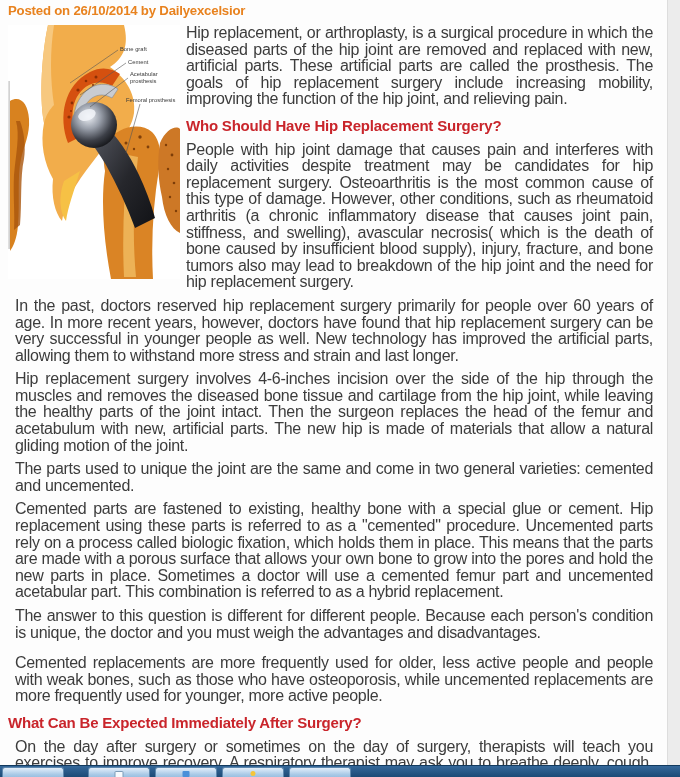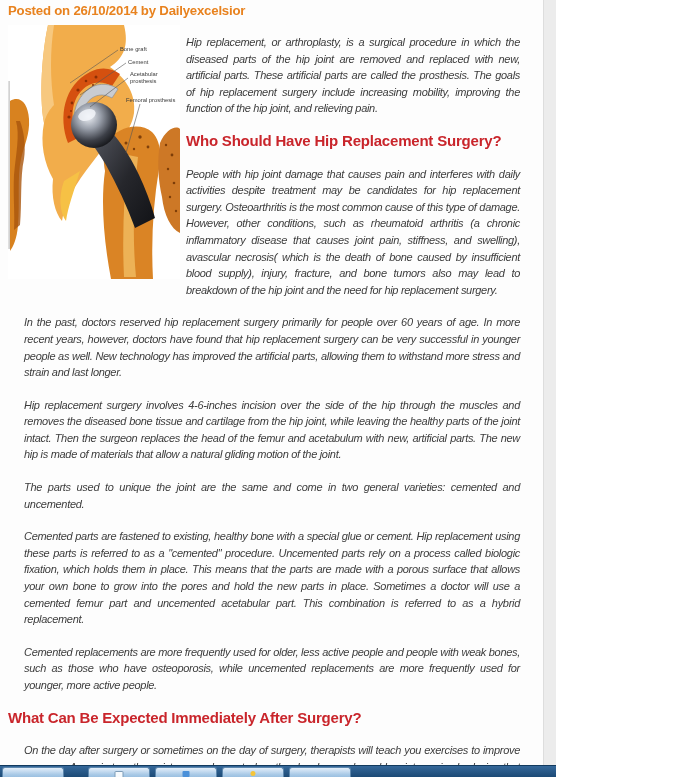--- a/index.html
+++ b/index.html
@@ -1,35 +1,34 @@
 <!DOCTYPE html>
 <html><head>
 <meta charset="utf-8">
 <style>
   html,body{margin:0;padding:0;background:#ffffff;}
   #screen{
-    position:relative;width:556px;height:777px;overflow:hidden;
+    position:relative;width:680px;height:777px;overflow:hidden;
     background:#fdfdfd;
     font-family:"Liberation Sans","DejaVu Sans",sans-serif;
     color:#3c3c3c;
   }
   .content{padding:2px 20px 0 8px;}
   .posted{
     color:#e8821e;font-weight:bold;font-size:13.2px;line-height:15px;
     margin:1px 0 5px 0;letter-spacing:-0.2px;
   }
   .figure{
     float:left;width:172px;height:254px;margin:2px 6px 4px 0;
     background:#ffffff;
   }
   .figure svg{display:block;}
   p.para{
-    margin:16px;font-size:11px;line-height:16.6px;letter-spacing:-0.3px;
+    margin:7px;font-size:16px;line-height:16.6px;letter-spacing:-0.3px;
     text-align:justify;
-    font-style:italic;
   }
   p.para.spaced{margin-top:14px;}
   h2.section-heading{
     margin:10px 0 0 0;color:#c9252b;font-size:15px;line-height:16.6px;
     font-weight:bold;letter-spacing:-0.2px;
   }
   .fig-label{font-size:5.8px;fill:#3b3b3b;}
   .right-strip{
     position:absolute;top:0;right:0;width:12px;height:777px;
     background:#ececec;border-left:1px solid #dddddd;z-index:2;
@@ -146,20 +145,21 @@
     <p class="para">Hip replacement, or arthroplasty, is a surgical procedure in which the diseased parts of the hip joint are removed and replaced with new, artificial parts. These artificial parts are called the prosthesis. The goals of hip replacement surgery include increasing mobility, improving the function of the hip joint, and relieving pain.</p>
 
     <h2 class="section-heading">Who Should Have Hip Replacement Surgery?</h2>
     <p class="para">People with hip joint damage that causes pain and interferes with daily activities despite treatment may be candidates for hip replacement surgery. Osteoarthritis is the most common cause of this type of damage. However, other conditions, such as rheumatoid arthritis (a chronic inflammatory disease that causes joint pain, stiffness, and swelling), avascular necrosis( which is the death of bone caused by insufficient blood supply), injury, fracture, and bone tumors also may lead to breakdown of the hip joint and the need for hip replacement surgery.</p>
     <p class="para">In the past, doctors reserved hip replacement surgery primarily for people over 60 years of age. In more recent years, however, doctors have found that hip replacement surgery can be very successful in younger people as well. New technology has improved the artificial parts, allowing them to withstand more stress and strain and last longer.</p>
 
     <p class="para">Hip replacement surgery involves 4-6-inches incision over the side of the hip through the muscles and removes the diseased bone tissue and cartilage from the hip joint, while leaving the healthy parts of the joint intact. Then the surgeon replaces the head of the femur and acetabulum with new, artificial parts. The new hip is made of materials that allow a natural gliding motion of the joint.</p>
     <p class="para">The parts used to unique the joint are the same and come in two general varieties: cemented and uncemented.</p>
     <p class="para">Cemented parts are fastened to existing, healthy bone with a special glue or cement. Hip replacement using these parts is referred to as a "cemented" procedure. Uncemented parts rely on a process called biologic fixation, which holds them in place. This means that the parts are made with a porous surface that allows your own bone to grow into the pores and hold the new parts in place. Sometimes a doctor will use a cemented femur part and uncemented acetabular part. This combination is referred to as a hybrid replacement.</p>
 
+    <p class="para">The answer to this question is different for different people. Because each person's condition is unique, the doctor and you must weigh the advantages and disadvantages.</p>
     <p class="para spaced">Cemented replacements are more frequently used for older, less active people and people with weak bones, such as those who have osteoporosis, while uncemented replacements are more frequently used for younger, more active people.</p>
 
     <h2 class="section-heading">What Can Be Expected Immediately After Surgery?</h2>
     <p class="para">On the day after surgery or sometimes on the day of surgery, therapists will teach you exercises to improve recovery. A respiratory therapist may ask you to breathe deeply, cough, or blow into a simple device that measures lung capacity. As early as 1 to 2 days after surgery, you may be able to sit on the edge of the bed, stand, and walk with assistance. While you are still in the hospital, a physical therapist may teach you exercises such as contracting and relaxing certain muscles, which can strengthen the hip.</p>
 
     <h2 class="section-heading">How long Are Cemented and Rehabilitation?</h2>
   </div>
 
   <div class="right-strip"></div>
 

